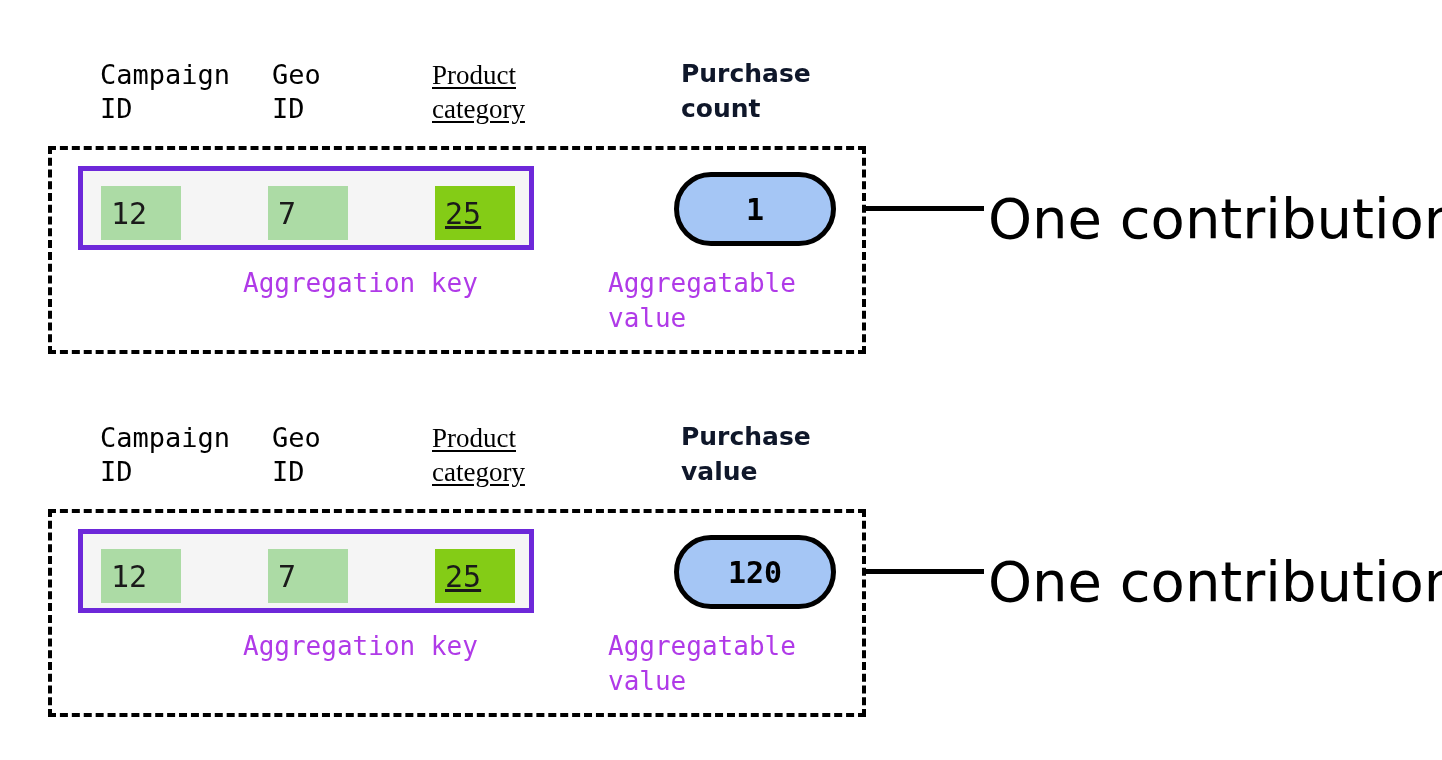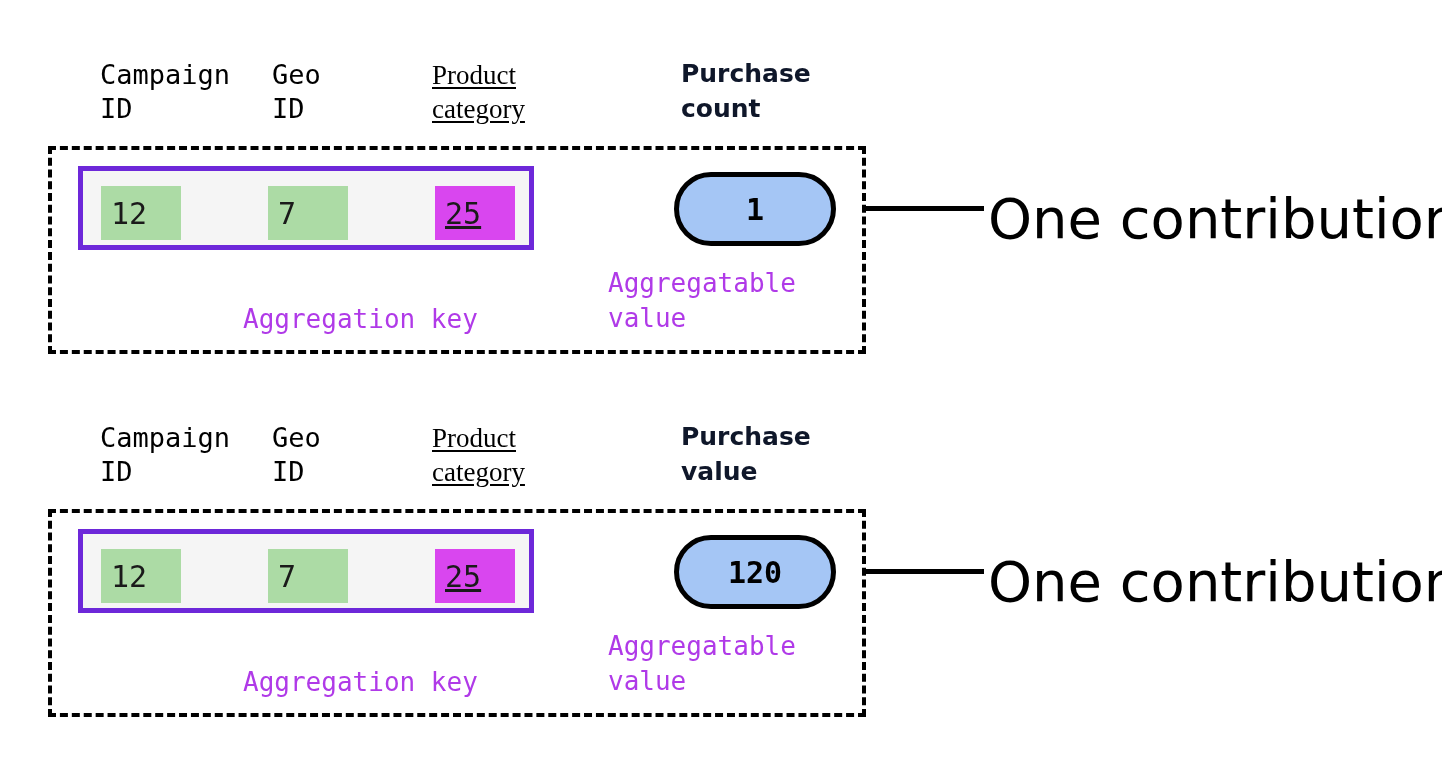--- a/index.html
+++ b/index.html
@@ -94,21 +94,21 @@
     display: flex;
     align-items: center;
     font-family: "DejaVu Sans Mono", monospace;
     font-size: 30px;
     color: #1a1a1a;
     padding-left: 10px;
     box-sizing: border-box;
   }
   .cell-campaign { left: 18px;  width: 80px;  background: #acdba5; }
   .cell-geo      { left: 185px; width: 80px;  background: #acdba5; }
-  .cell-product  { left: 352px; width: 80px;  background: #d946ef; }
+  .cell-product  { left: 352px; width: 80px;  background: #84cc16; }
   .cell-product .val { text-decoration: underline; text-underline-offset: 2px; }
 
   
   .pill {
     position: absolute;
     left: 674px;
     top: 172px;
     width: 162px;
     height: 74px;
     background: #a5c6f5;
@@ -129,21 +129,20 @@
     position: absolute;
     font-family: "DejaVu Sans Mono", monospace;
     font-size: 26px;
     line-height: 35px;
     color: #b03ae8;
     white-space: pre;
   }
   .annot-key {
     left: 243px;
     top: 266px;
-    margin-top: 36px;
   }
   .annot-value {
     left: 608px;
     top: 266px;
     width: 234px;
     text-align: left;
   }
 
   
   .leader {

